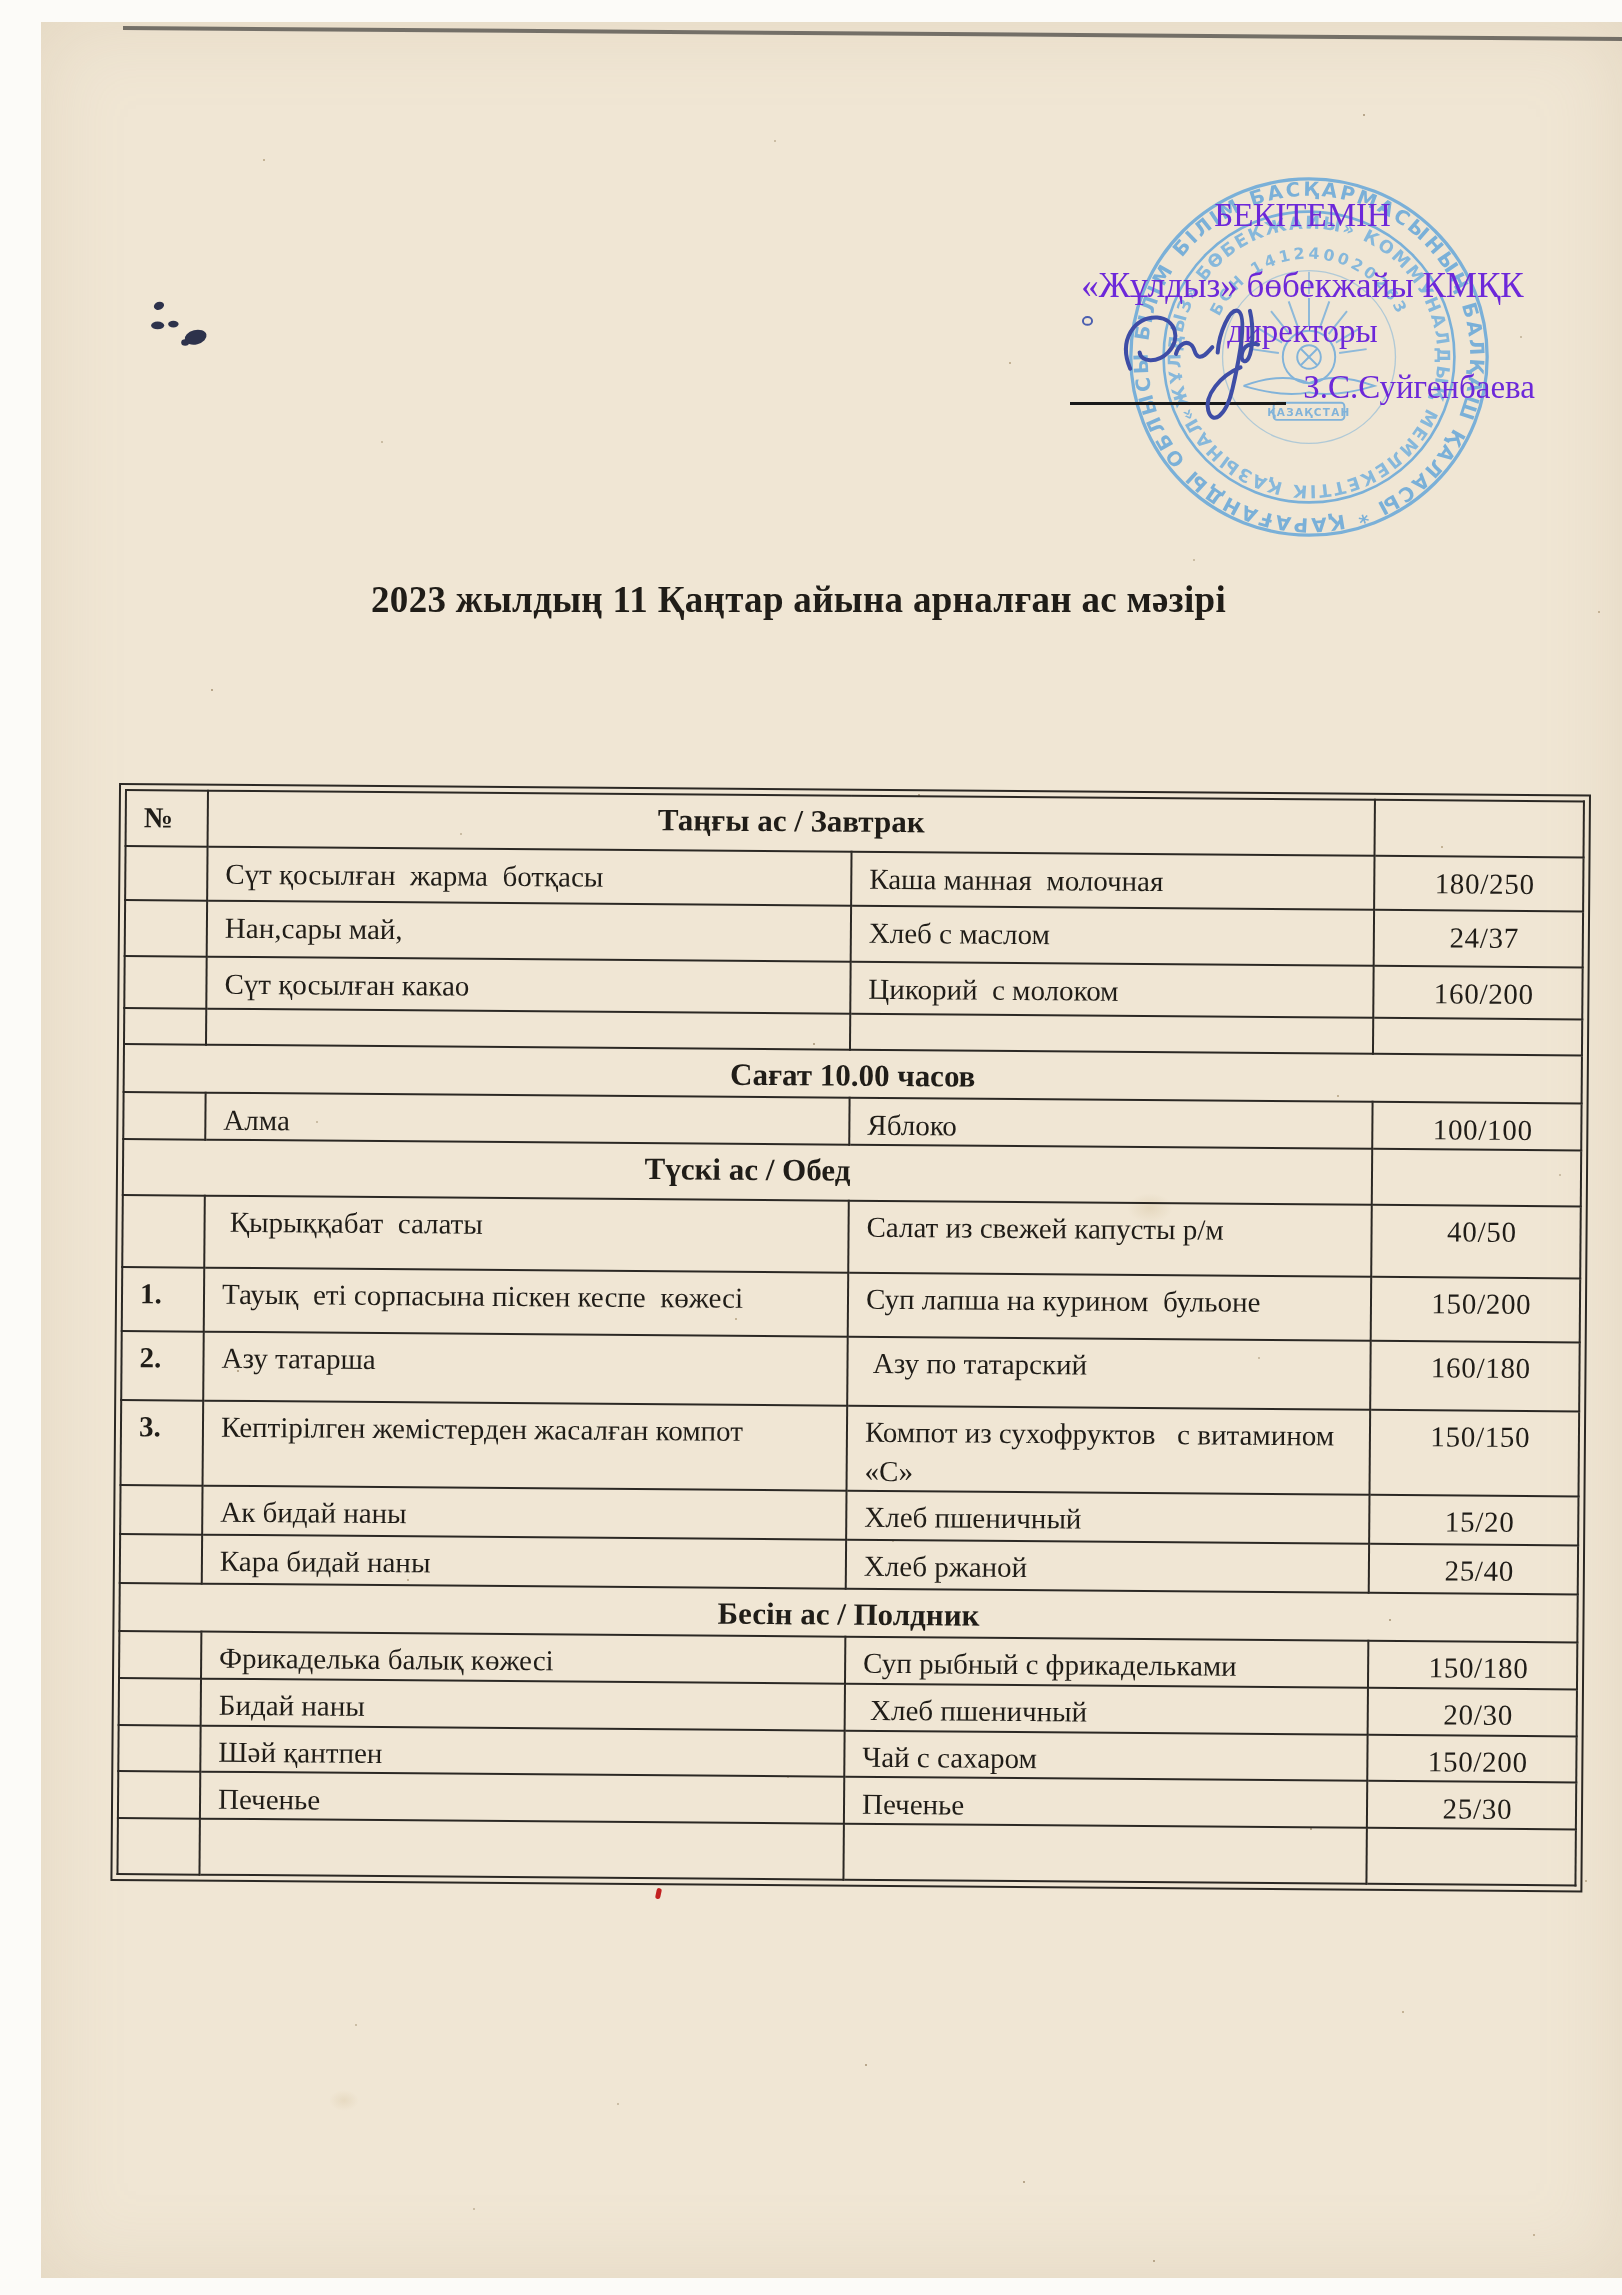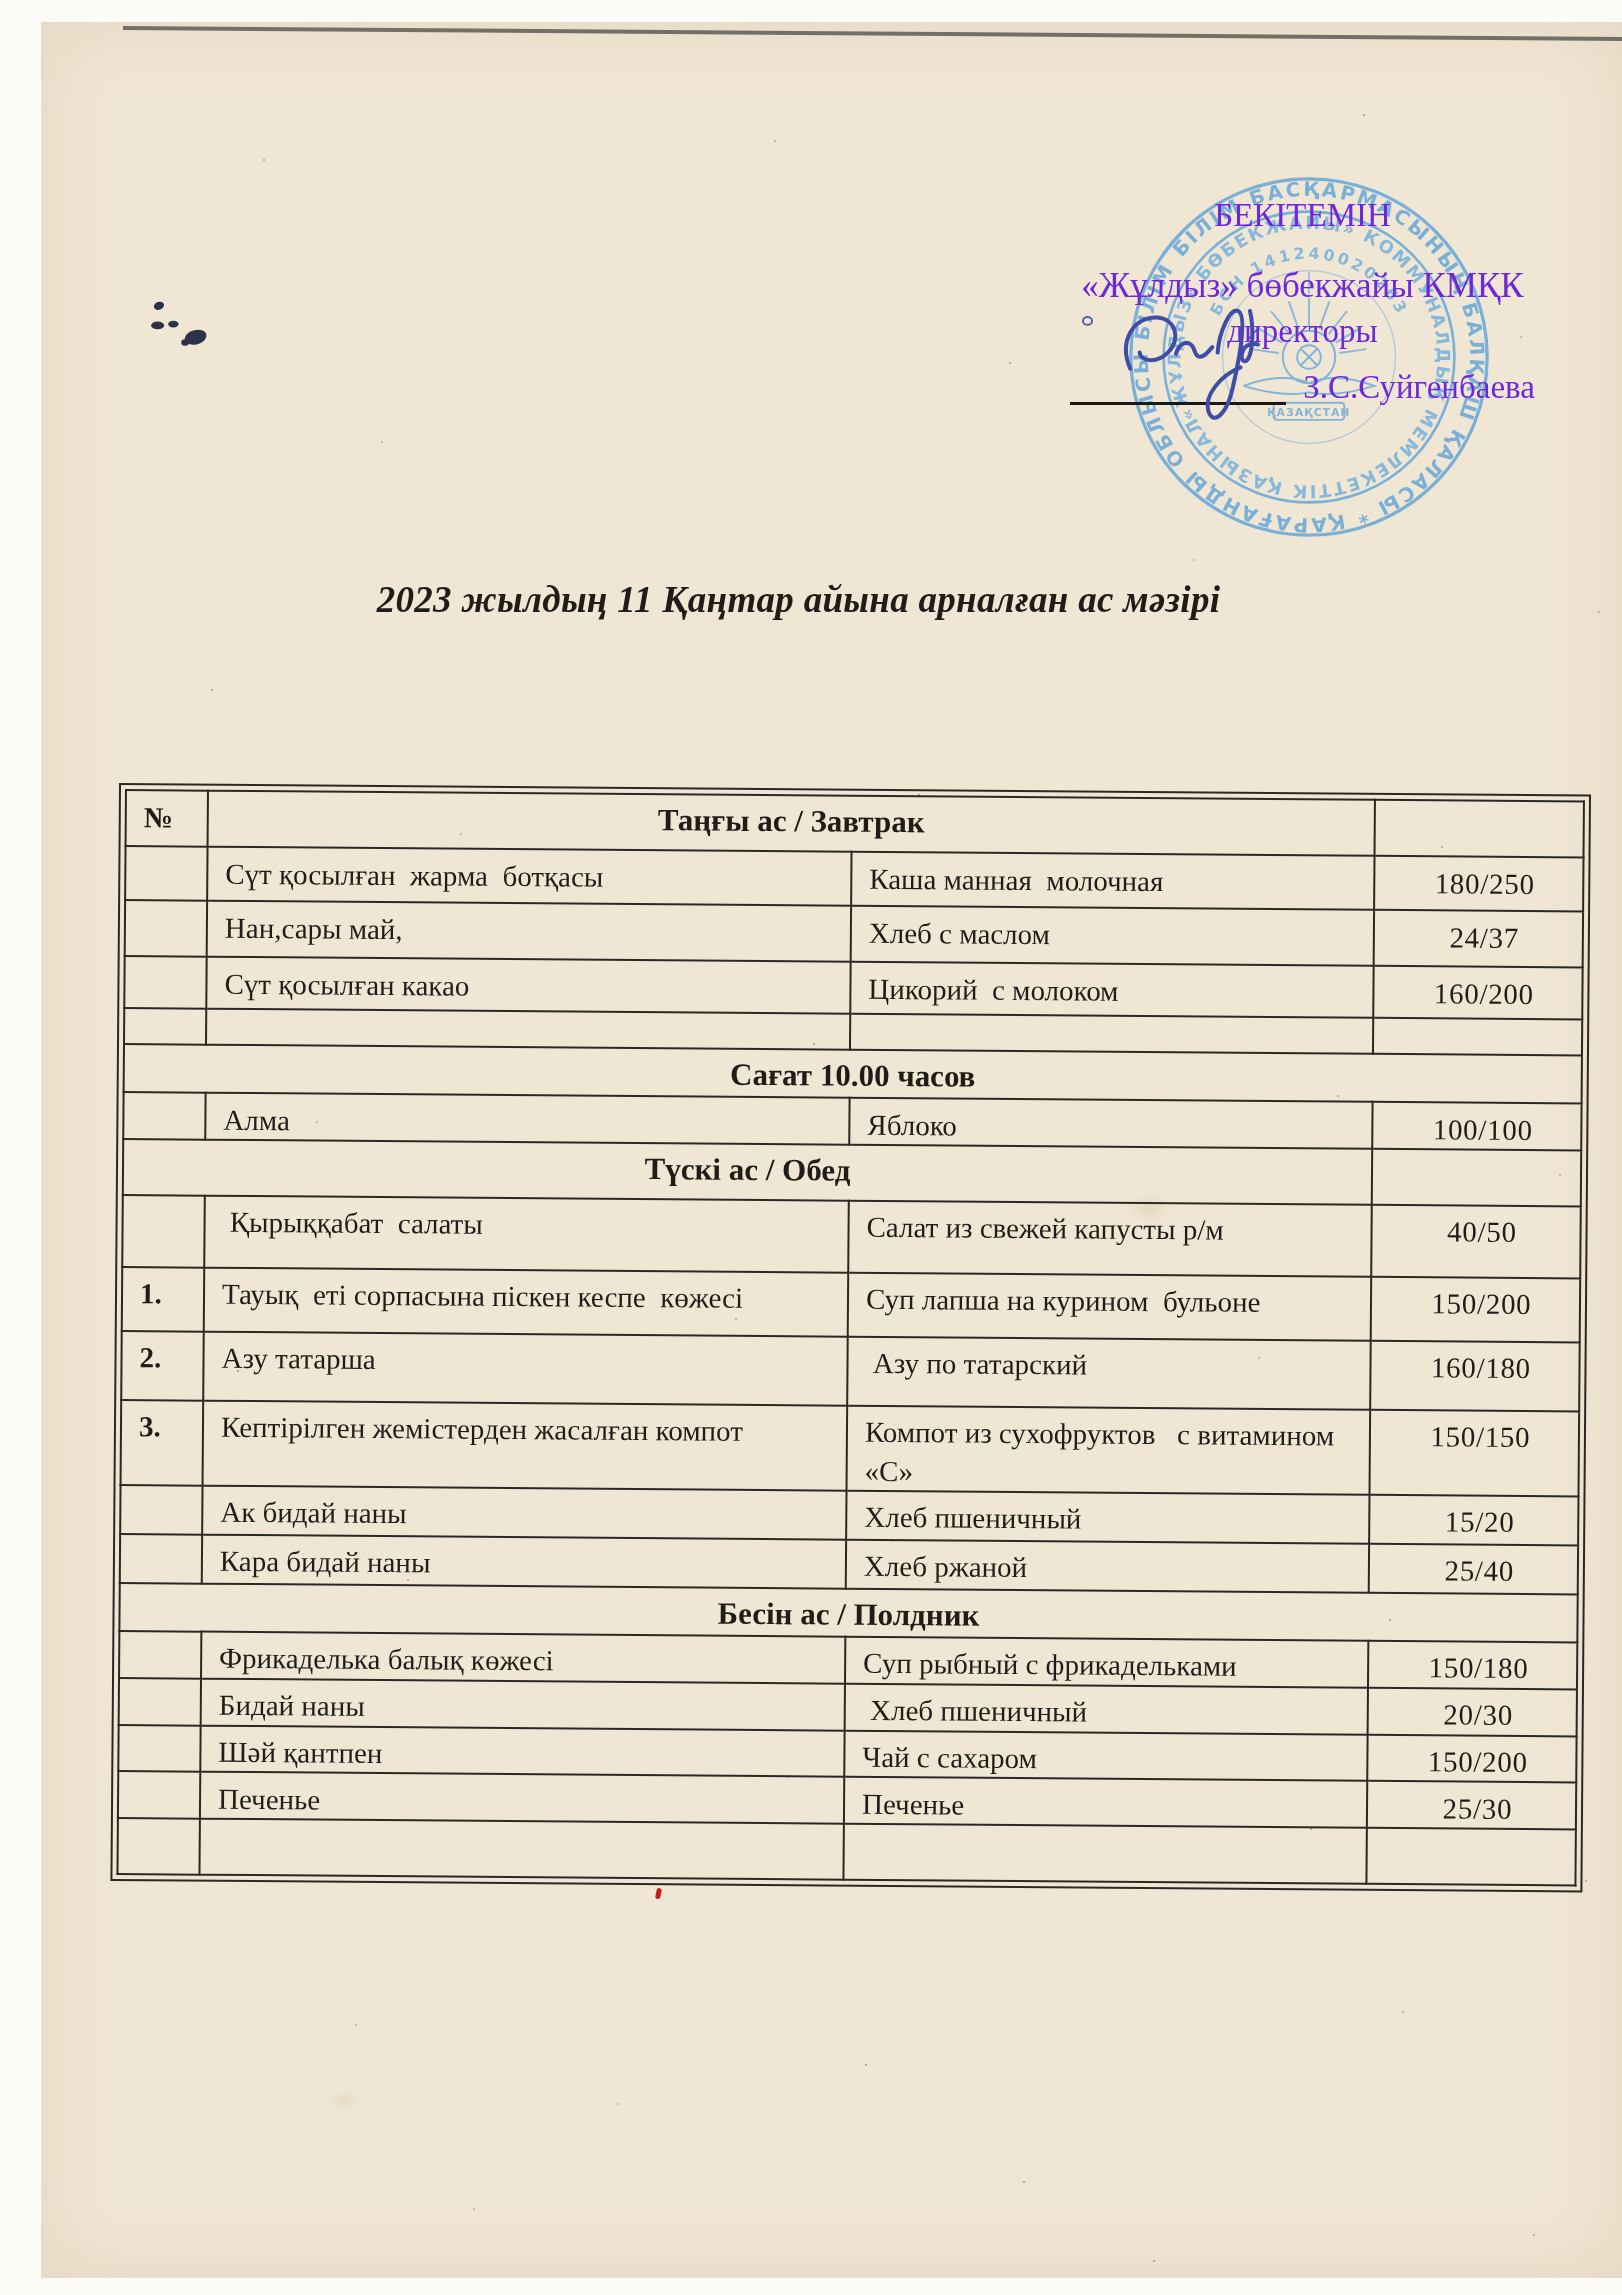--- a/index.html
+++ b/index.html
@@ -59,21 +59,21 @@
 
   
   .signature{position:absolute;left:1106px;top:288px;width:222px;height:151px;z-index:6;}
   .pen-mark{position:absolute;left:1081px;top:315px;z-index:4;}
   .ink-blot{position:absolute;left:147px;top:294px;z-index:4;}
   .red-speck{position:absolute;left:656px;top:1888px;width:4.6px;height:11px;background:#c22020;
     border-radius:2.6px;transform:rotate(12deg);z-index:4;}
 
   
   .title-block{position:absolute;left:157px;top:578px;width:1283px;text-align:center;z-index:5;}
-  .title-block .t1{font-size:37px;font-weight:bold;letter-spacing:0.3px;font-style:italic;}
+  .title-block .t1{font-size:37px;font-weight:bold;letter-spacing:0.3px;}
   .title-block .t2{font-size:37px;font-weight:bold;margin-top:14.4px;letter-spacing:0.3px;}
 
   
   .table-wrap{position:absolute;left:125px;top:789px;width:1459px;z-index:5;
     transform:rotate(0.45deg);transform-origin:top left;}
   table.menu{
     border-collapse:collapse;table-layout:fixed;width:1459px;
     border:2.6px solid #2b2824;outline:2px solid #2b2824;outline-offset:4.6px;
   }
   table.menu td{

